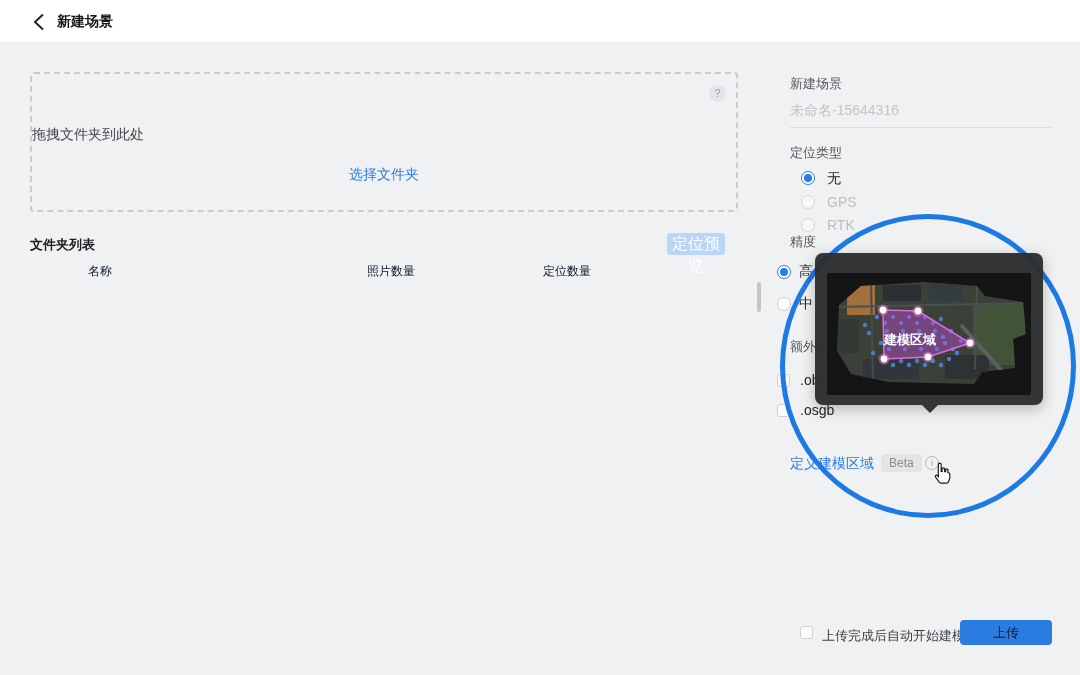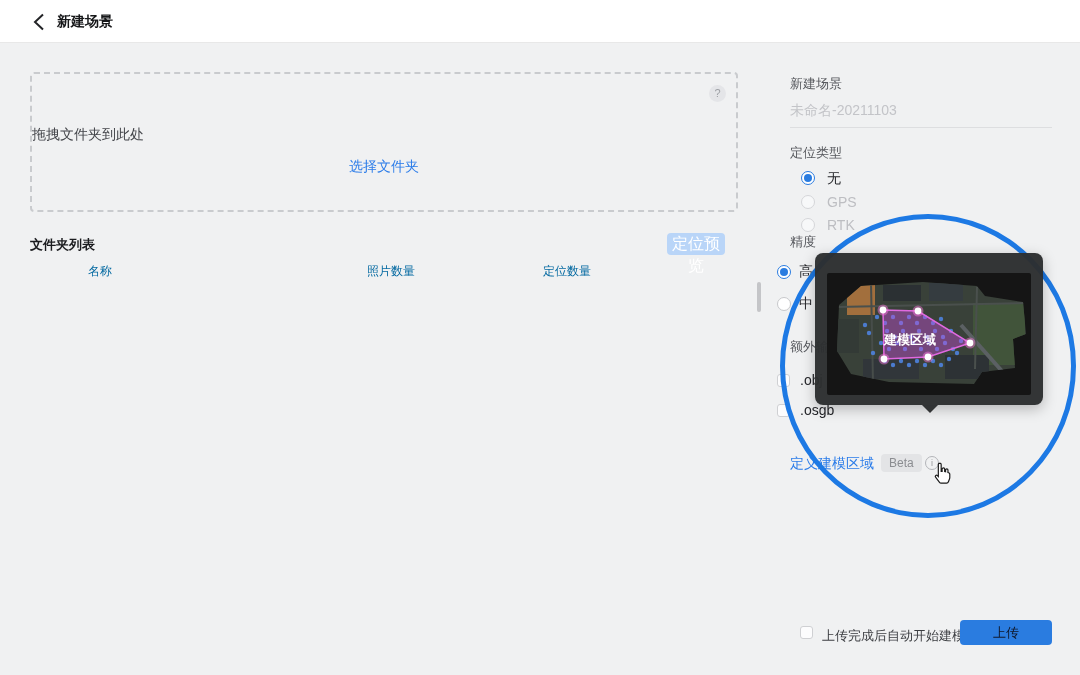--- a/index.html
+++ b/index.html
@@ -8,27 +8,27 @@
   .screen { position:relative; width:1080px; height:675px; background:#f0f1f2;padding-left:16px; }
 
   
   .topbar { position:absolute; left:0; top:0; width:1080px; height:43px; background:#ffffff; border-bottom:1px solid #e8e8e8; z-index:3; }
   .back-btn { position:absolute; left:28px; top:11px; width:22px; height:22px; cursor:pointer; display:flex; align-items:center; justify-content:center; }
   .topbar-title { position:absolute; left:57px; top:13px; font-size:14px; font-weight:bold; color:#17181a; }
 
   
   .dropzone { position:absolute; left:30px; top:72px; width:708px; height:140px; border:2px dashed #c9cbce; border-radius:4px; }
   .dz-hint { position:absolute; left:0; right:0; top:52px; text-align:left; font-size:14px; color:#43454a; }
-  .dz-action { position:absolute; left:0; right:0; top:84px; text-align:center; font-size:14px; color:#2b7ce9; cursor:pointer; }
+  .dz-action { position:absolute; left:0; right:0; top:92px; text-align:center; font-size:14px; color:#2b7ce9; cursor:pointer; }
   .dz-help { position:absolute; right:10px; top:11px; width:17px; height:17px; border-radius:50%; background:#e4e5e8; color:#9da0a5; font-size:11px; line-height:17px; text-align:center; cursor:pointer; }
 
   
   .folder-title { position:absolute; left:30px; top:236px; font-size:13px; font-weight:bold; color:#1b1c1f; }
   .preview-btn { position:absolute; left:667px; top:233px; width:58px; height:22px; background:#b9d5f8; border:none; border-radius:4px; color:#ffffff; font-size:16px; line-height:22px; text-align:center; }
-  .col-h { position:absolute; top:263px; font-size:12px; color:#0369a1; }
+  .col-h { position:absolute; top:263px; font-size:12px; color:#0f172a; }
   .col-name { left:88px; } .col-photo { left:367px; } .col-pos { left:543px; }
 
   .scroll-thumb { position:absolute; left:757px; top:282px; width:4px; height:30px; border-radius:2px; background:#c4c5c8; }
 
   
   .s-label { position:absolute; left:790px; font-size:13px; color:#55575c; }
   .scene-input { position:absolute; left:790px; top:102px; width:262px; height:26px; border-bottom:1px solid #dddee0; font-size:14px; color:#c3c4c8; cursor:text; }
 
   .radio { position:absolute; width:14px; height:14px; border-radius:50%; background:#ffffff; }
   .radio.sel { border:1px solid #2a7ce0; }
@@ -82,21 +82,21 @@
 
   <div class="folder-title">文件夹列表</div>
   <button class="preview-btn">定位预览</button>
   <div class="col-h col-name">名称</div>
   <div class="col-h col-photo">照片数量</div>
   <div class="col-h col-pos">定位数量</div>
 
   <div class="scroll-thumb"></div>
 
   <div class="s-label" style="top:75px;">新建场景</div>
-  <div class="scene-input">未命名-20211103</div>
+  <div class="scene-input">未命名-15644316</div>
 
   <div class="s-label" style="top:144px;">定位类型</div>
 
   <div class="radio sel" style="left:801px; top:171px;"></div>
   <div class="opt" style="left:827px; top:170px;">无</div>
 
   <div class="radio dis" style="left:801px; top:195px;"></div>
   <div class="opt dim" style="left:827px; top:194px;">GPS</div>
 
   <div class="radio dis" style="left:801px; top:218px;"></div>

